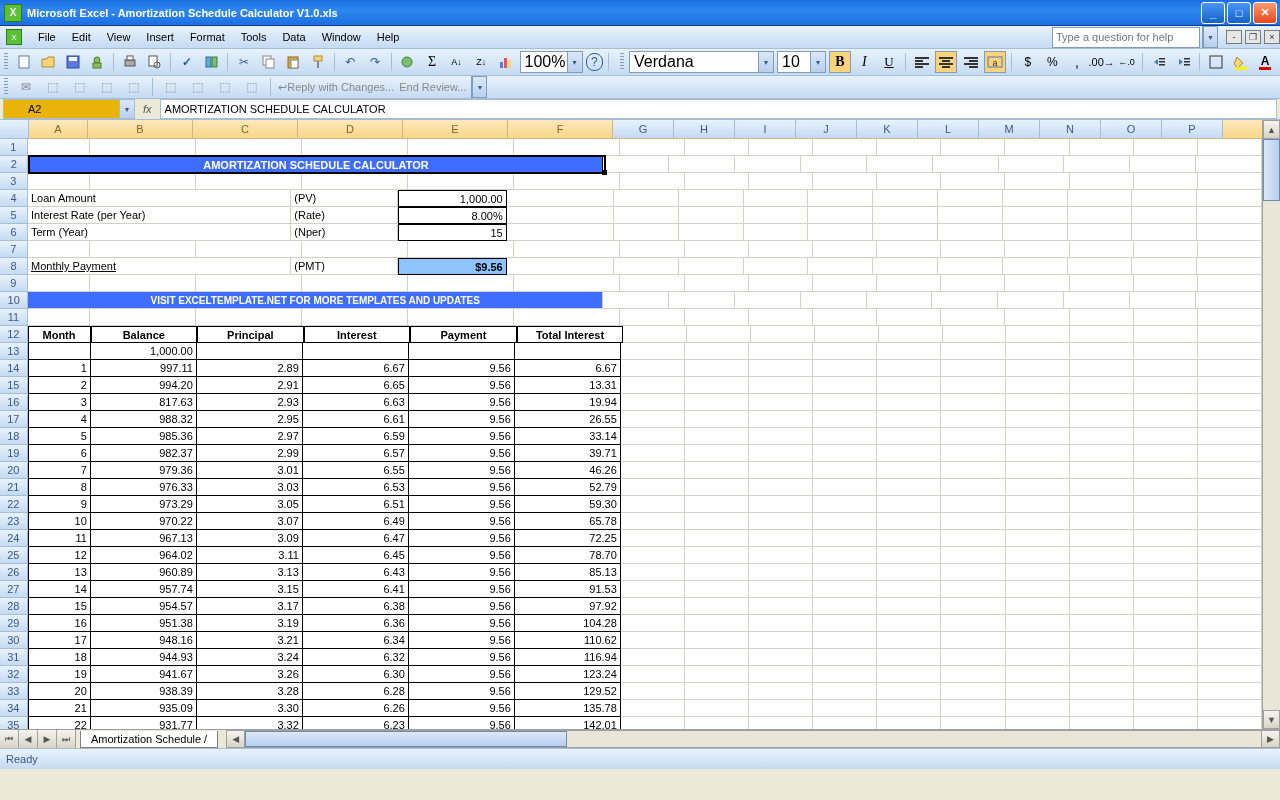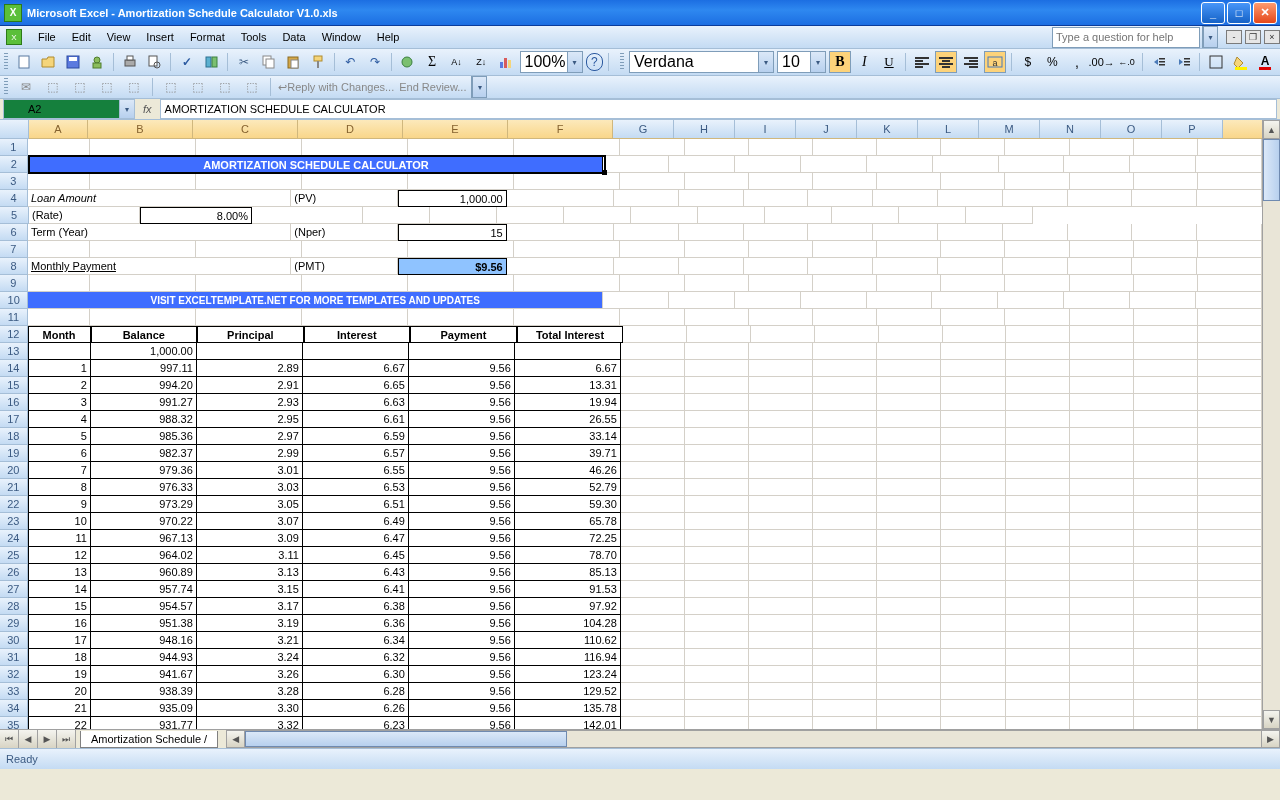--- a/index.html
+++ b/index.html
@@ -31,21 +31,21 @@
 .dropdown{display:flex;align-items:center;height:20px;background:#fff;border:1px solid #7f9db9}
 .dropdown .val{padding:0 4px;font-size:16px}
 .dropdown .arrow{width:14px;height:100%;border-left:1px solid #7f9db9;background:linear-gradient(to bottom,#dbe8f8,#b7d0ee);display:flex;align-items:center;justify-content:center;font-size:8px;color:#3b5a82}
 .zoombox .val{width:38px}
 .fontbox .val{width:120px}
 .sizebox .val{width:24px}
 .reviewbar{height:22px;background:linear-gradient(to bottom,#e9f2fc,#c4dbf3);display:flex;align-items:center;padding:0 4px;border-bottom:1px solid #a5bed7;gap:5px;font-size:11px;color:#888}
 .reviewbar .tbtn{color:#888}
 
 .fbar{height:20px;background:#ece9d8;display:flex;align-items:center;border-bottom:1px solid #a5bed7}
-.namebox{width:106px;height:18px;background:#15803d;border:1px solid #a5bed7;margin-left:3px;display:flex;align-items:center;padding-left:24px;position:relative}
+.namebox{width:106px;height:18px;background:#eab308;border:1px solid #a5bed7;margin-left:3px;display:flex;align-items:center;padding-left:24px;position:relative}
 .namebox .arrow{position:absolute;right:0;width:14px;height:100%;background:linear-gradient(to bottom,#dbe8f8,#b7d0ee);border-left:1px solid #a5bed7;display:flex;align-items:center;justify-content:center;font-size:8px;color:#3b5a82}
 .fx{margin:0 8px;font-style:italic;color:#555}
 .fcontent{flex:1;height:18px;background:#fff;border:1px solid #a5bed7;padding-left:4px;display:flex;align-items:center;margin-right:3px}
 
 .gridwrap{display:flex;height:609px;background:#fff}
 .gridmain{flex:1;overflow:hidden;position:relative}
 .colheads{display:flex;height:18px;background:linear-gradient(to bottom,#fce9bb,#f9d68a);border-bottom:1px solid #d0b77d}
 .corner{width:28px;height:18px;background:linear-gradient(to bottom,#e9f2fc,#c4dbf3);border-right:1px solid #a5bed7;border-bottom:1px solid #a5bed7}
 .ch{border-right:1px solid #d0b77d;display:flex;align-items:center;justify-content:center;color:#85622f;cursor:default}
 .ch.unsel{background:linear-gradient(to bottom,#e9f2fc,#c4dbf3);border-right:1px solid #a5bed7;color:#3b5a82}
@@ -399,37 +399,38 @@
           <div class="cell wJ"></div>
           <div class="cell wK"></div>
           <div class="cell wL"></div>
           <div class="cell wM"></div>
           <div class="cell wN"></div>
           <div class="cell wO"></div>
           <div class="cell wP"></div>
         </div>
         <div class="row">
           <div class="rh">4</div>
-          <div class="cell" style="width: 266px; font-style: italic;">Loan Amount</div>
+          <div class="cell" style="width: 266px;">Loan Amount</div>
           <div class="cell wD">(PV)</div>
           <div class="cell wE r boxed">1,000.00</div>
           <div class="cell wF"></div>
           <div class="cell wG"></div>
           <div class="cell wH"></div>
           <div class="cell wI"></div>
           <div class="cell wJ"></div>
           <div class="cell wK"></div>
           <div class="cell wL"></div>
           <div class="cell wM"></div>
           <div class="cell wN"></div>
           <div class="cell wO"></div>
           <div class="cell wP"></div>
         </div>
         <div class="row">
           <div class="rh">5</div>
+          <div class="cell" style="width: 266px;">Interest Rate (per Year)</div>
           <div class="cell wD">(Rate)</div>
           <div class="cell wE r boxed">8.00%</div>
           <div class="cell wF"></div>
           <div class="cell wG"></div>
           <div class="cell wH"></div>
           <div class="cell wI"></div>
           <div class="cell wJ"></div>
           <div class="cell wK"></div>
           <div class="cell wL"></div>
           <div class="cell wM"></div>
@@ -614,21 +615,21 @@
           <div class="cell wK"></div>
           <div class="cell wL"></div>
           <div class="cell wM"></div>
           <div class="cell wN"></div>
           <div class="cell wO"></div>
           <div class="cell wP"></div>
         </div>
         <div class="row">
           <div class="rh">16</div>
           <div class="cell wA r tblcell tblleft">3</div>
-          <div class="cell wB r tblcell">991.27</div>
+          <div class="cell wB r tblcell">817.63</div>
           <div class="cell wC r tblcell">2.93</div>
           <div class="cell wD r tblcell">6.63</div>
           <div class="cell wE r tblcell">9.56</div>
           <div class="cell wF r tblcell">19.94</div>
           <div class="cell wG"></div>
           <div class="cell wH"></div>
           <div class="cell wI"></div>
           <div class="cell wJ"></div>
           <div class="cell wK"></div>
           <div class="cell wL"></div>

